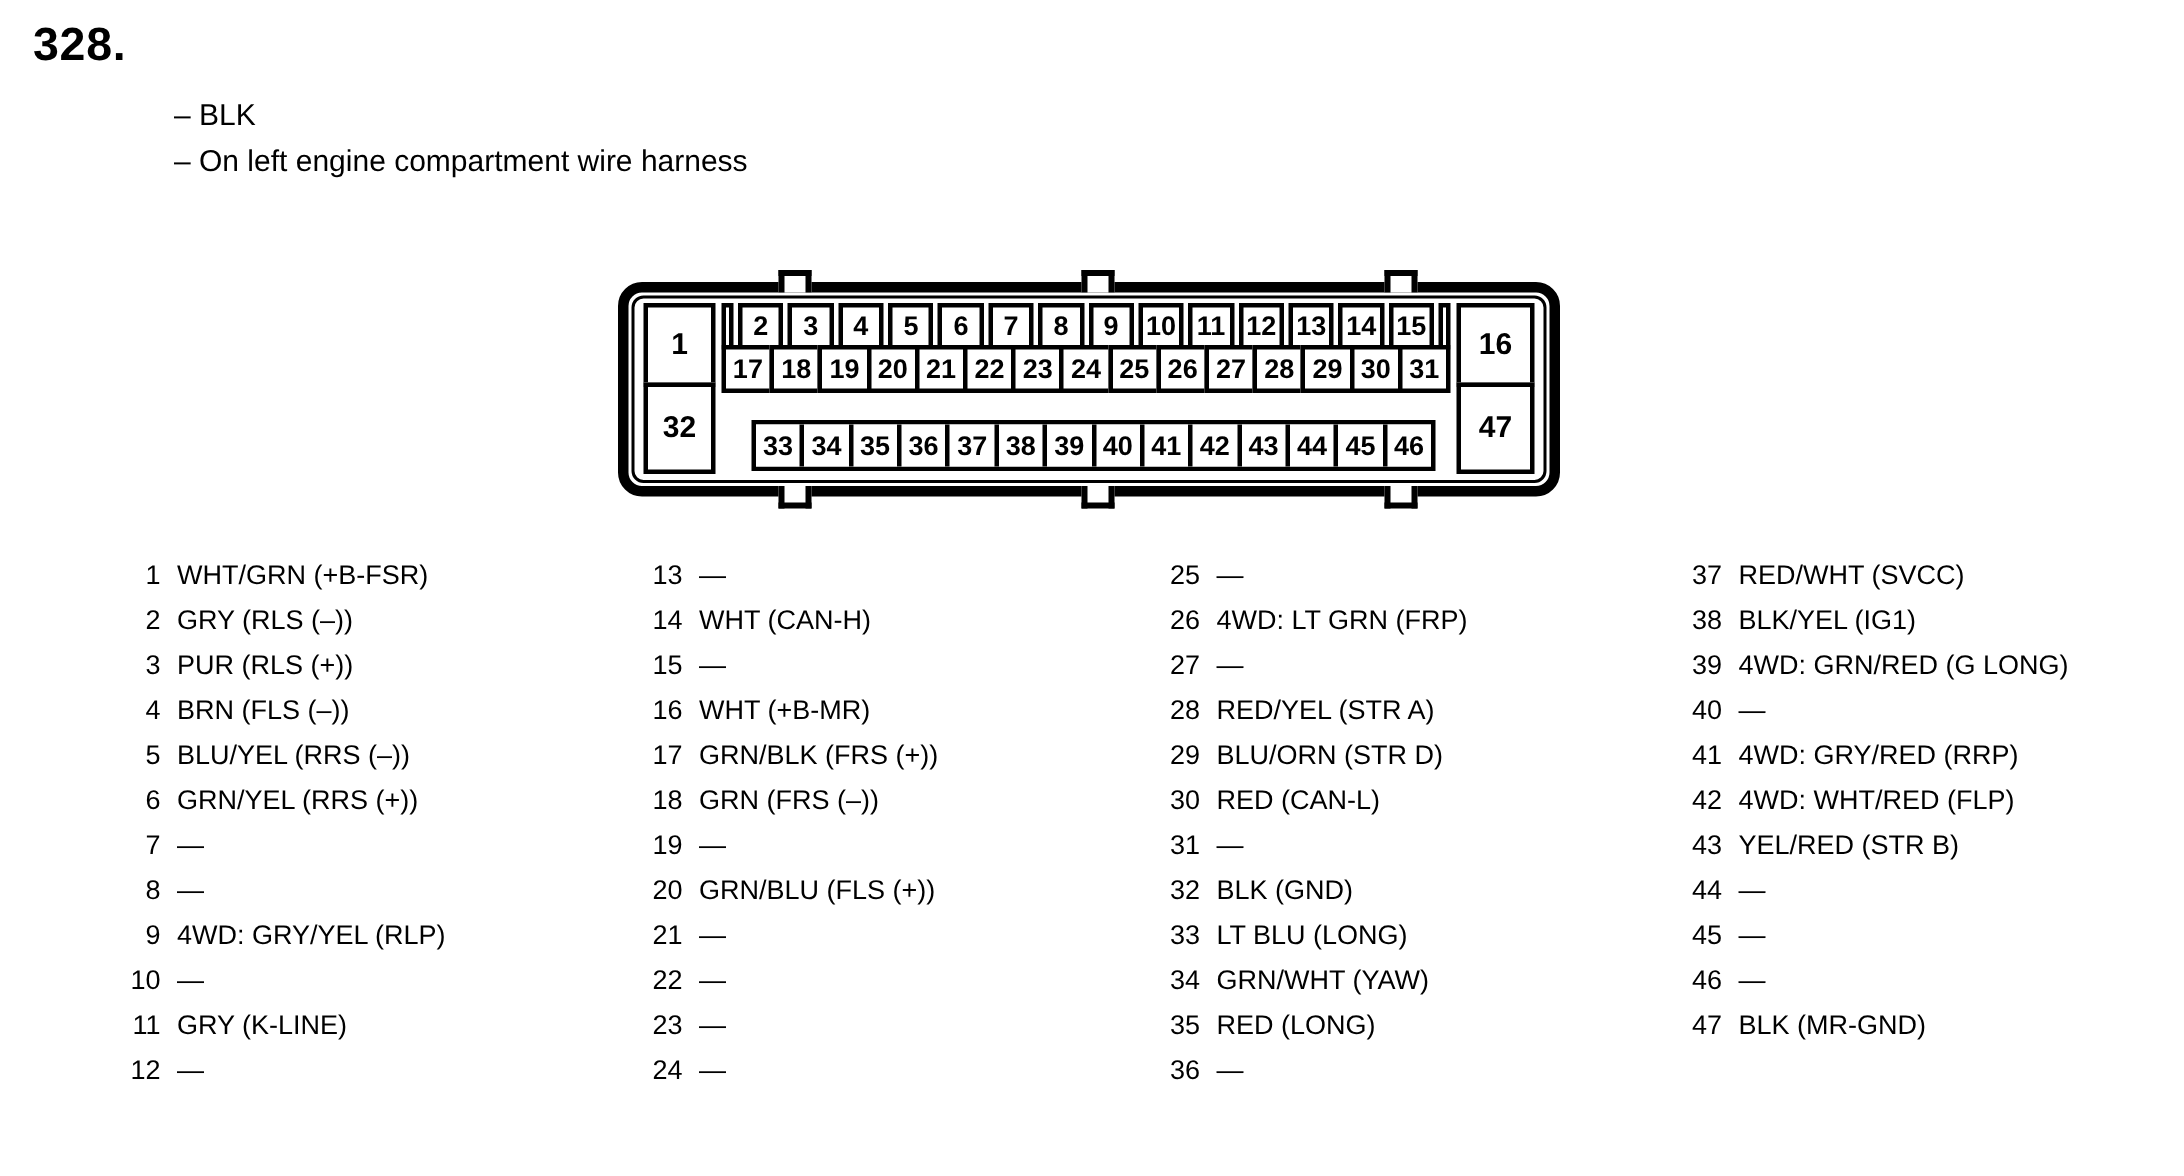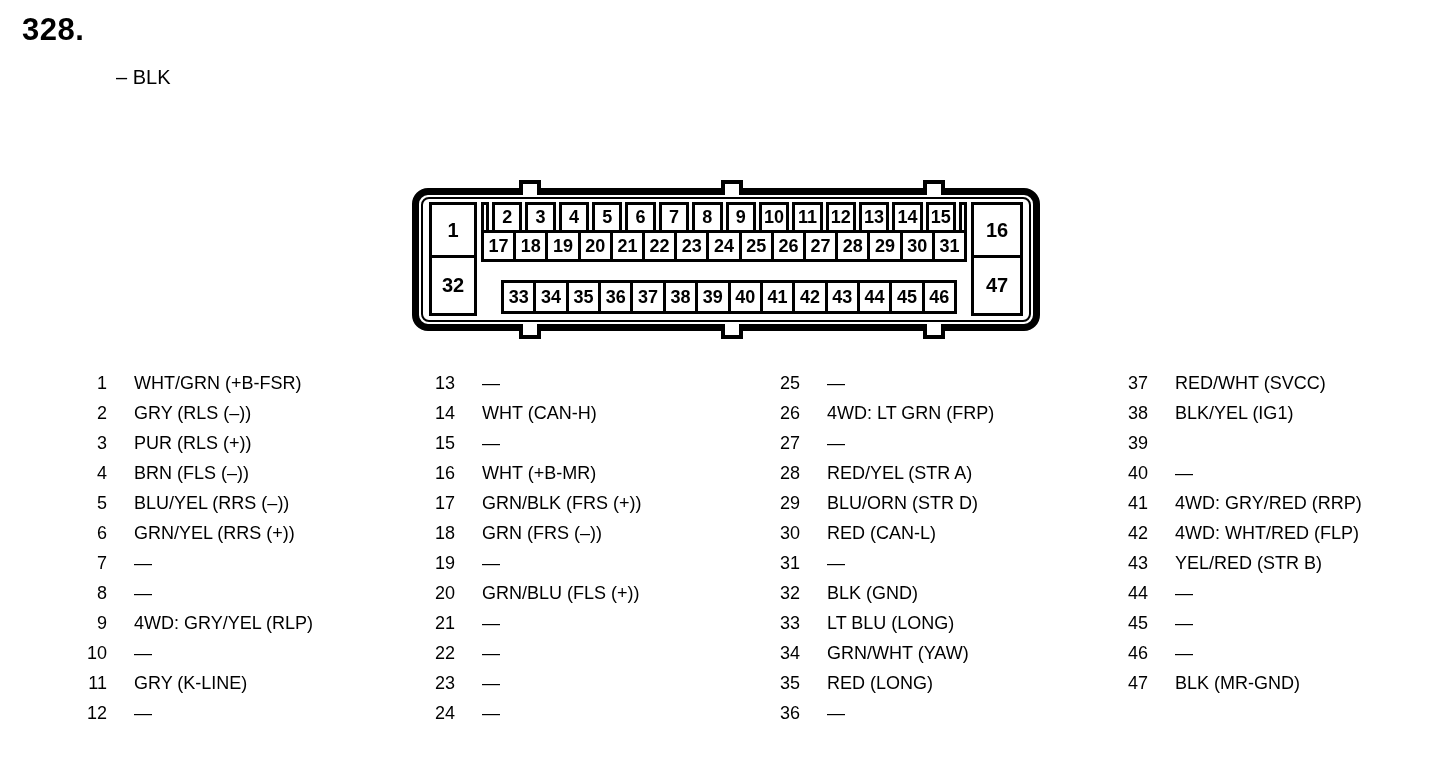--- a/index.html
+++ b/index.html
@@ -39,33 +39,34 @@
   .rowC-wrap{flex:1;display:flex;align-items:flex-end;padding:0 10px 2px 20px;}
   .rowC{display:flex;height:34px;width:100%;border:3px solid #000;box-sizing:border-box;}
   .rowC .cell{flex:1;border-left:3px solid #000;box-sizing:border-box;display:flex;
               align-items:center;justify-content:center;font-weight:bold;font-size:18px;background:#fff;}
   .rowC .cell:first-child{border-left:none;}
   
   .pin-col{position:absolute;top:368px;width:340px;}
   .c0{left:77px;} .c1{left:425px;} .c2{left:770px;} .c3{left:1118px;}
   .pin-row{display:flex;height:30px;align-items:center;font-size:18px;white-space:nowrap;}
   .pin-num{flex:none;width:30px;text-align:right;}
-  .pin-label{margin-left:27px;}
+  .pin-label{margin-left:11px;}
 </style>
 </head>
 <body>
 
 <div class="page">
 
   <div class="hdr">
     <span>328.</span>
   </div>
 
   <div class="notes">
     <div>– BLK</div>
+    <div>– On left engine compartment wire harness</div>
   </div>
 
   <div class="connector">
     <div class="tab top t0"></div>
     <div class="tab top t1"></div>
     <div class="tab top t2"></div>
     <div class="tab bot t0"></div>
     <div class="tab bot t1"></div>
     <div class="tab bot t2"></div>
     <div class="liner"></div>
@@ -294,20 +295,21 @@
         <div class="pin-row">
           <span class="pin-num">37</span>
           <span class="pin-label">RED/WHT (SVCC)</span>
         </div>
         <div class="pin-row">
           <span class="pin-num">38</span>
           <span class="pin-label">BLK/YEL (IG1)</span>
         </div>
         <div class="pin-row">
           <span class="pin-num">39</span>
+          <span class="pin-label">4WD: GRN/RED (G LONG)</span>
         </div>
         <div class="pin-row">
           <span class="pin-num">40</span>
           <span class="pin-label">—</span>
         </div>
         <div class="pin-row">
           <span class="pin-num">41</span>
           <span class="pin-label">4WD: GRY/RED (RRP)</span>
         </div>
         <div class="pin-row">

